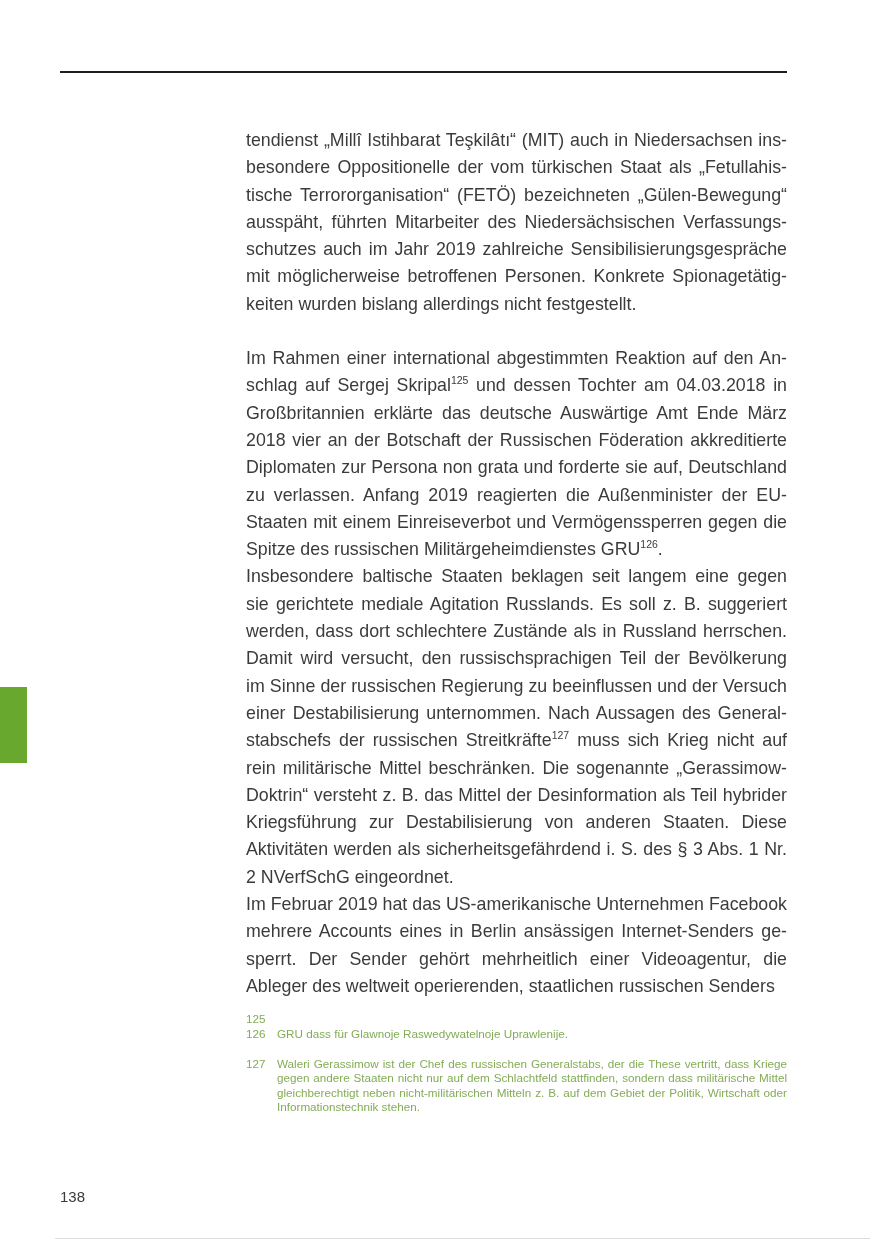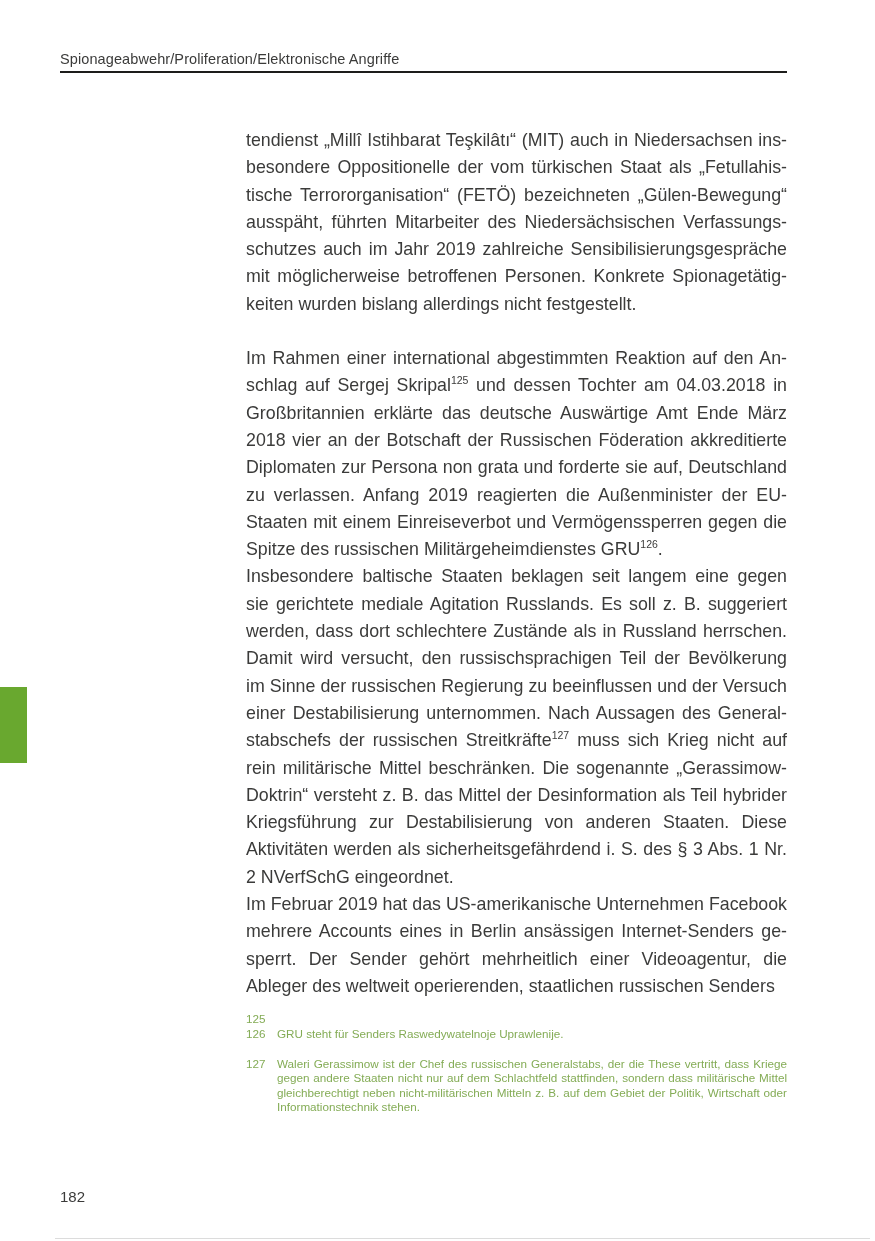--- a/index.html
+++ b/index.html
@@ -80,21 +80,20 @@
     position: absolute; left: 55px; bottom: 2px;
     width: 815px; height: 1px;
     background: #dcdcdc;
   }
 </style>
 </head>
 <body>
 
 <div class="page">
 
-  <div class="running-header">Spionageabwehr/Proliferation/Elektronische Angriffe</div>
   <div class="header-rule"></div>
 
   <div class="chapter-tab"></div>
 
   <div class="text-column">
 
     <p class="gap-after">
       <span>tendienst „Millî Istihbarat Teşkilâtı“ (MIT) auch in Niedersachsen ins­besondere Oppositionelle der vom türkischen Staat als „Fetullahis­tische Terrororganisation“ (FETÖ) bezeichneten „Gülen-Bewegung“ ausspäht, führten Mitarbeiter des Niedersächsischen Verfassungs­schutzes auch im Jahr 2019 zahlreiche Sensibilisierungsgespräche mit möglicherweise betroffenen Personen. Konkrete Spionagetätig­keiten wurden bislang allerdings nicht festgestellt.</span>
     </p>
 
@@ -111,25 +110,25 @@
     </p>
 
   </div>
 
   <div class="footnotes">
     <div class="footnote">
       <span class="fn-num">125</span>
     </div>
     <div class="footnote">
       <span class="fn-num">126</span>
-      <span class="fn-text">GRU steht für Senders Raswedywatelnoje Uprawlenije.</span>
+      <span class="fn-text">GRU dass für Glawnoje Raswedywatelnoje Uprawlenije.</span>
     </div>
     <div class="footnote">
       <span class="fn-num">127</span>
       <span class="fn-text">Waleri Gerassimow ist der Chef des russischen Generalstabs, der die These vertritt, dass Kriege gegen andere Staaten nicht nur auf dem Schlachtfeld stattfinden, sondern dass militärische Mittel gleichberechtigt neben nicht-militärischen Mitteln z. B. auf dem Gebiet der Politik, Wirtschaft oder Informationstechnik stehen.</span>
     </div>
   </div>
 
-  <div class="page-number">182</div>
+  <div class="page-number">138</div>
 
   <div class="bottom-hairline"></div>
 
 </div>
 
 </body></html>

